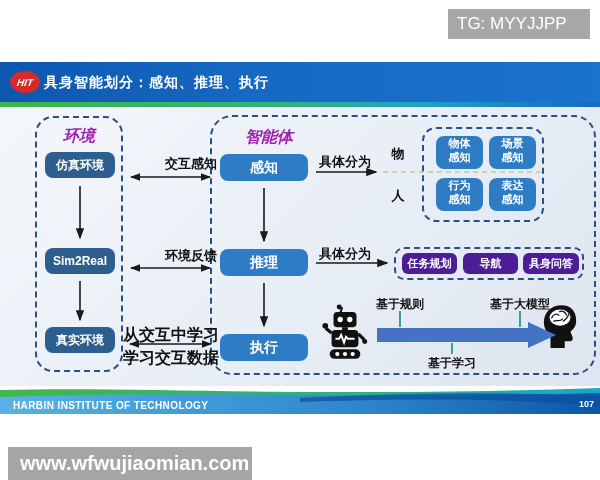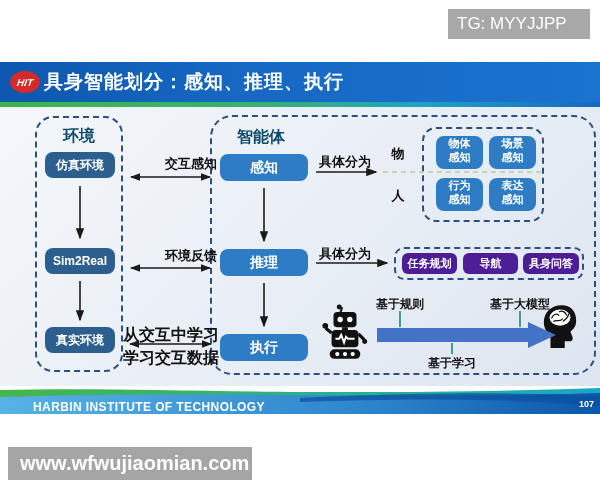--- a/index.html
+++ b/index.html
@@ -11,38 +11,38 @@
   .tg-box{left:448px;top:9px;width:142px;height:30px;background:#a8a8a8;color:#fff;
           font-size:17px;line-height:30px;padding-left:9px;box-sizing:border-box;}
 
   
   .title-bar{left:0;top:62px;width:600px;height:40px;
              background:linear-gradient(90deg,#0d57ae 0%,#1668c2 40%,#1a73cf 100%);}
   .logo{left:10px;top:9px;width:30px;height:22px;background:#d42a2a;border-radius:50%;
         display:flex;align-items:center;justify-content:center;}
   .logo span{color:#fff;font-size:10px;font-weight:bold;font-style:italic;transform:skewX(-8deg);}
   .slide-title{left:44px;top:0;height:40px;line-height:40px;color:#ffffff;
-               font-size:19px;font-weight:bold;letter-spacing:1px;}
+               font-size:14px;font-weight:bold;letter-spacing:1px;}
   .accent{left:0;top:102px;width:600px;height:5px;
           background:linear-gradient(90deg,#3db54a 0%,#35b176 45%,#1fa3c4 70%,#1668c2 100%);}
 
   
   .content-bg{left:0;top:107px;width:600px;height:279px;
               background:linear-gradient(135deg,#f4f7fb 0%,#e8eef5 55%,#dde5f0 100%);}
 
   
   .dash-box{border:2px dashed #2b4e85;box-sizing:border-box;background:transparent;}
   .env-box{left:35px;top:116px;width:88px;height:256px;border-radius:18px;}
   .agent-box{left:210px;top:115px;width:386px;height:260px;border-radius:22px;}
   .grid-box{left:422px;top:127px;width:122px;height:95px;border-radius:14px;}
   .reason-box{left:394px;top:247px;width:190px;height:33px;border-radius:10px;}
 
-  .group-title{font-weight:bold;color:#0c4a6e;font-size:16px;}
+  .group-title{font-weight:bold;color:#a21caf;font-size:16px;font-style:italic;}
   .env-title{left:35px;top:126px;width:88px;text-align:center;}
-  .agent-title{left:216px;top:127px;width:90px;text-align:center;}
+  .agent-title{left:224px;top:127px;width:90px;text-align:center;}
 
   
   .node{color:#ffffff;font-weight:bold;text-align:center;box-sizing:border-box;}
   .env-node{left:45px;width:70px;height:26px;background:#2d5f8e;border-radius:8px;
             font-size:12px;line-height:26px;}
   .agent-node{left:220px;width:88px;height:27px;background:#2e7cc3;border-radius:8px;
               font-size:14px;line-height:27px;}
 
   
   .exch{left:125px;width:92px;text-align:right;font-size:13px;font-weight:bold;color:#111;}
@@ -53,21 +53,21 @@
 
   .cell{width:47px;height:33px;background:#2e7cc3;border-radius:8px;color:#fff;
         font-size:11px;font-weight:bold;text-align:center;line-height:1.3;padding-top:0;
         box-sizing:border-box;}
   .r-item{top:253px;height:21px;background:#4c1d95;border-radius:6px;color:#fff;
           font-size:11px;font-weight:bold;text-align:center;line-height:21px;}
 
   .tl-label{text-align:center;font-size:12px;font-weight:bold;color:#111;}
 
   
-  .footer-org{left:13px;top:400px;color:#ffffff;font-size:12px;font-weight:bold;letter-spacing:.4px;margin-left:20px;}
+  .footer-org{left:13px;top:400px;color:#ffffff;font-size:10px;font-weight:bold;letter-spacing:.4px;}
   .footer-page{right:6px;top:399px;color:#ffffff;font-size:9px;font-weight:bold;}
 
   
   .site-box{left:8px;top:447px;width:244px;height:33px;background:#a5a5a5;color:#fdfdfd;
             font-size:20px;line-height:33px;padding-left:12px;box-sizing:border-box;font-weight:bold;}
 
   svg{display:block;}
   .overlay{left:0;top:0;pointer-events:none;}
 </style>
 </head>

